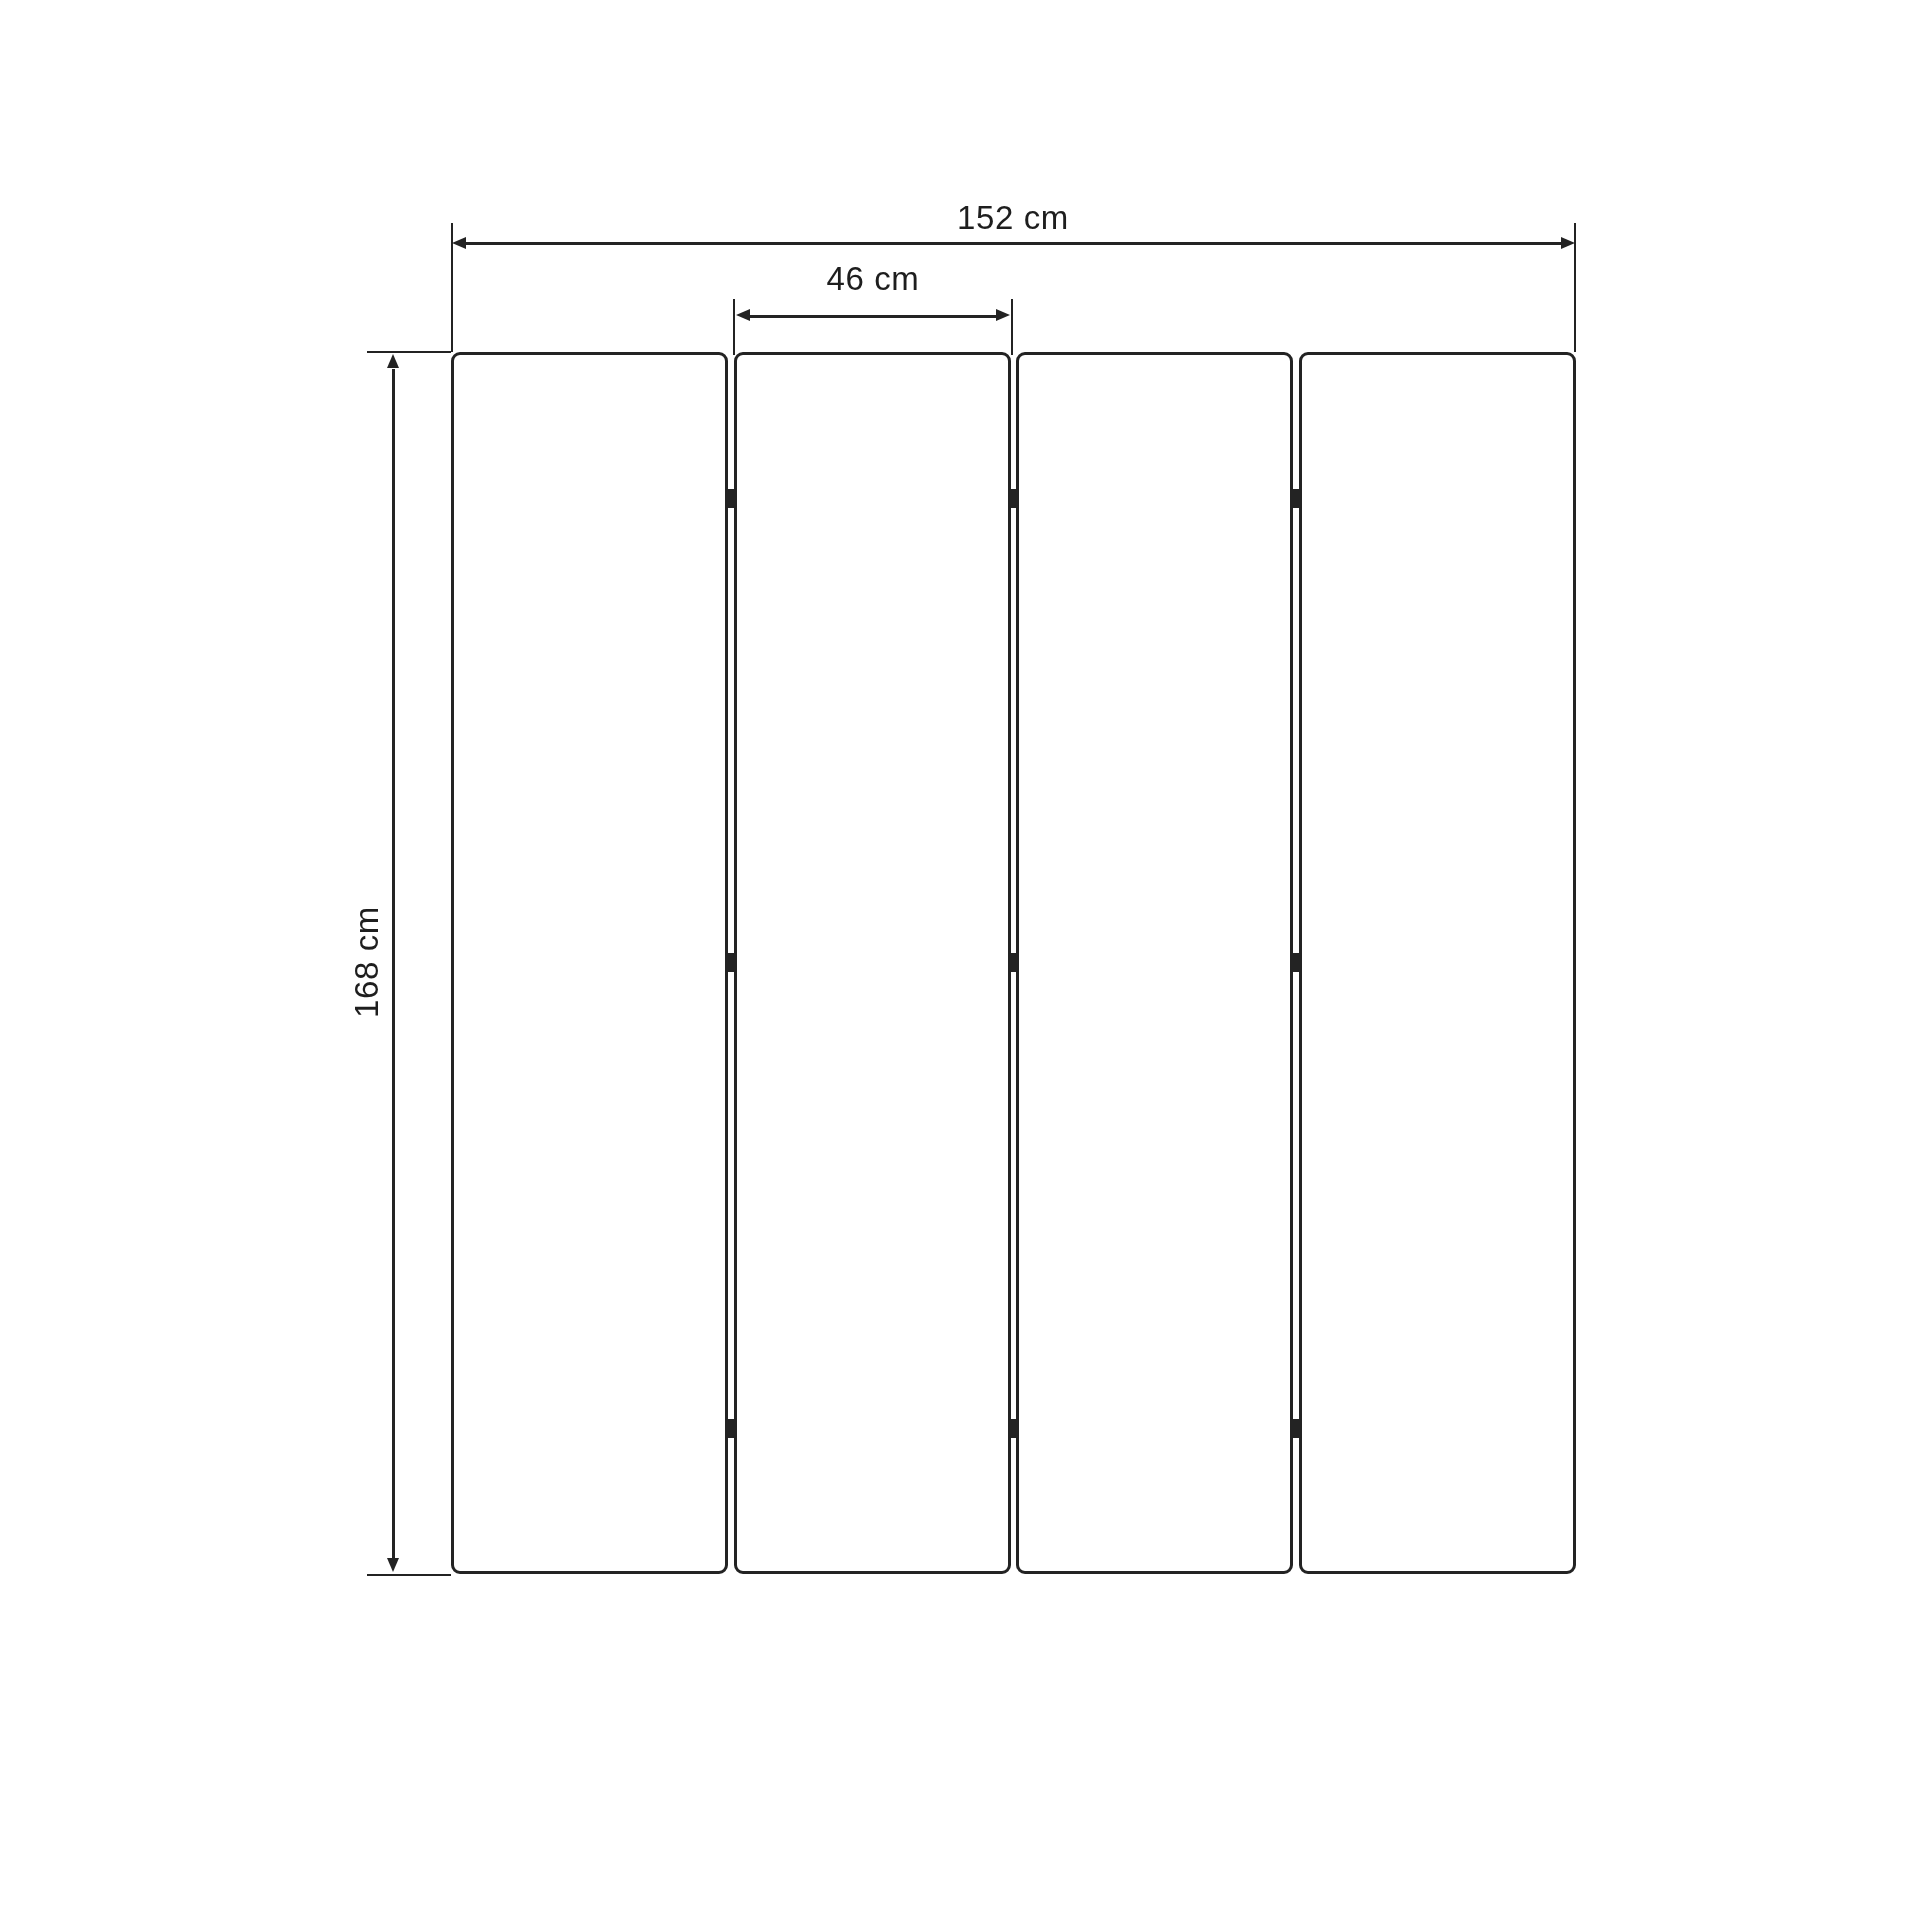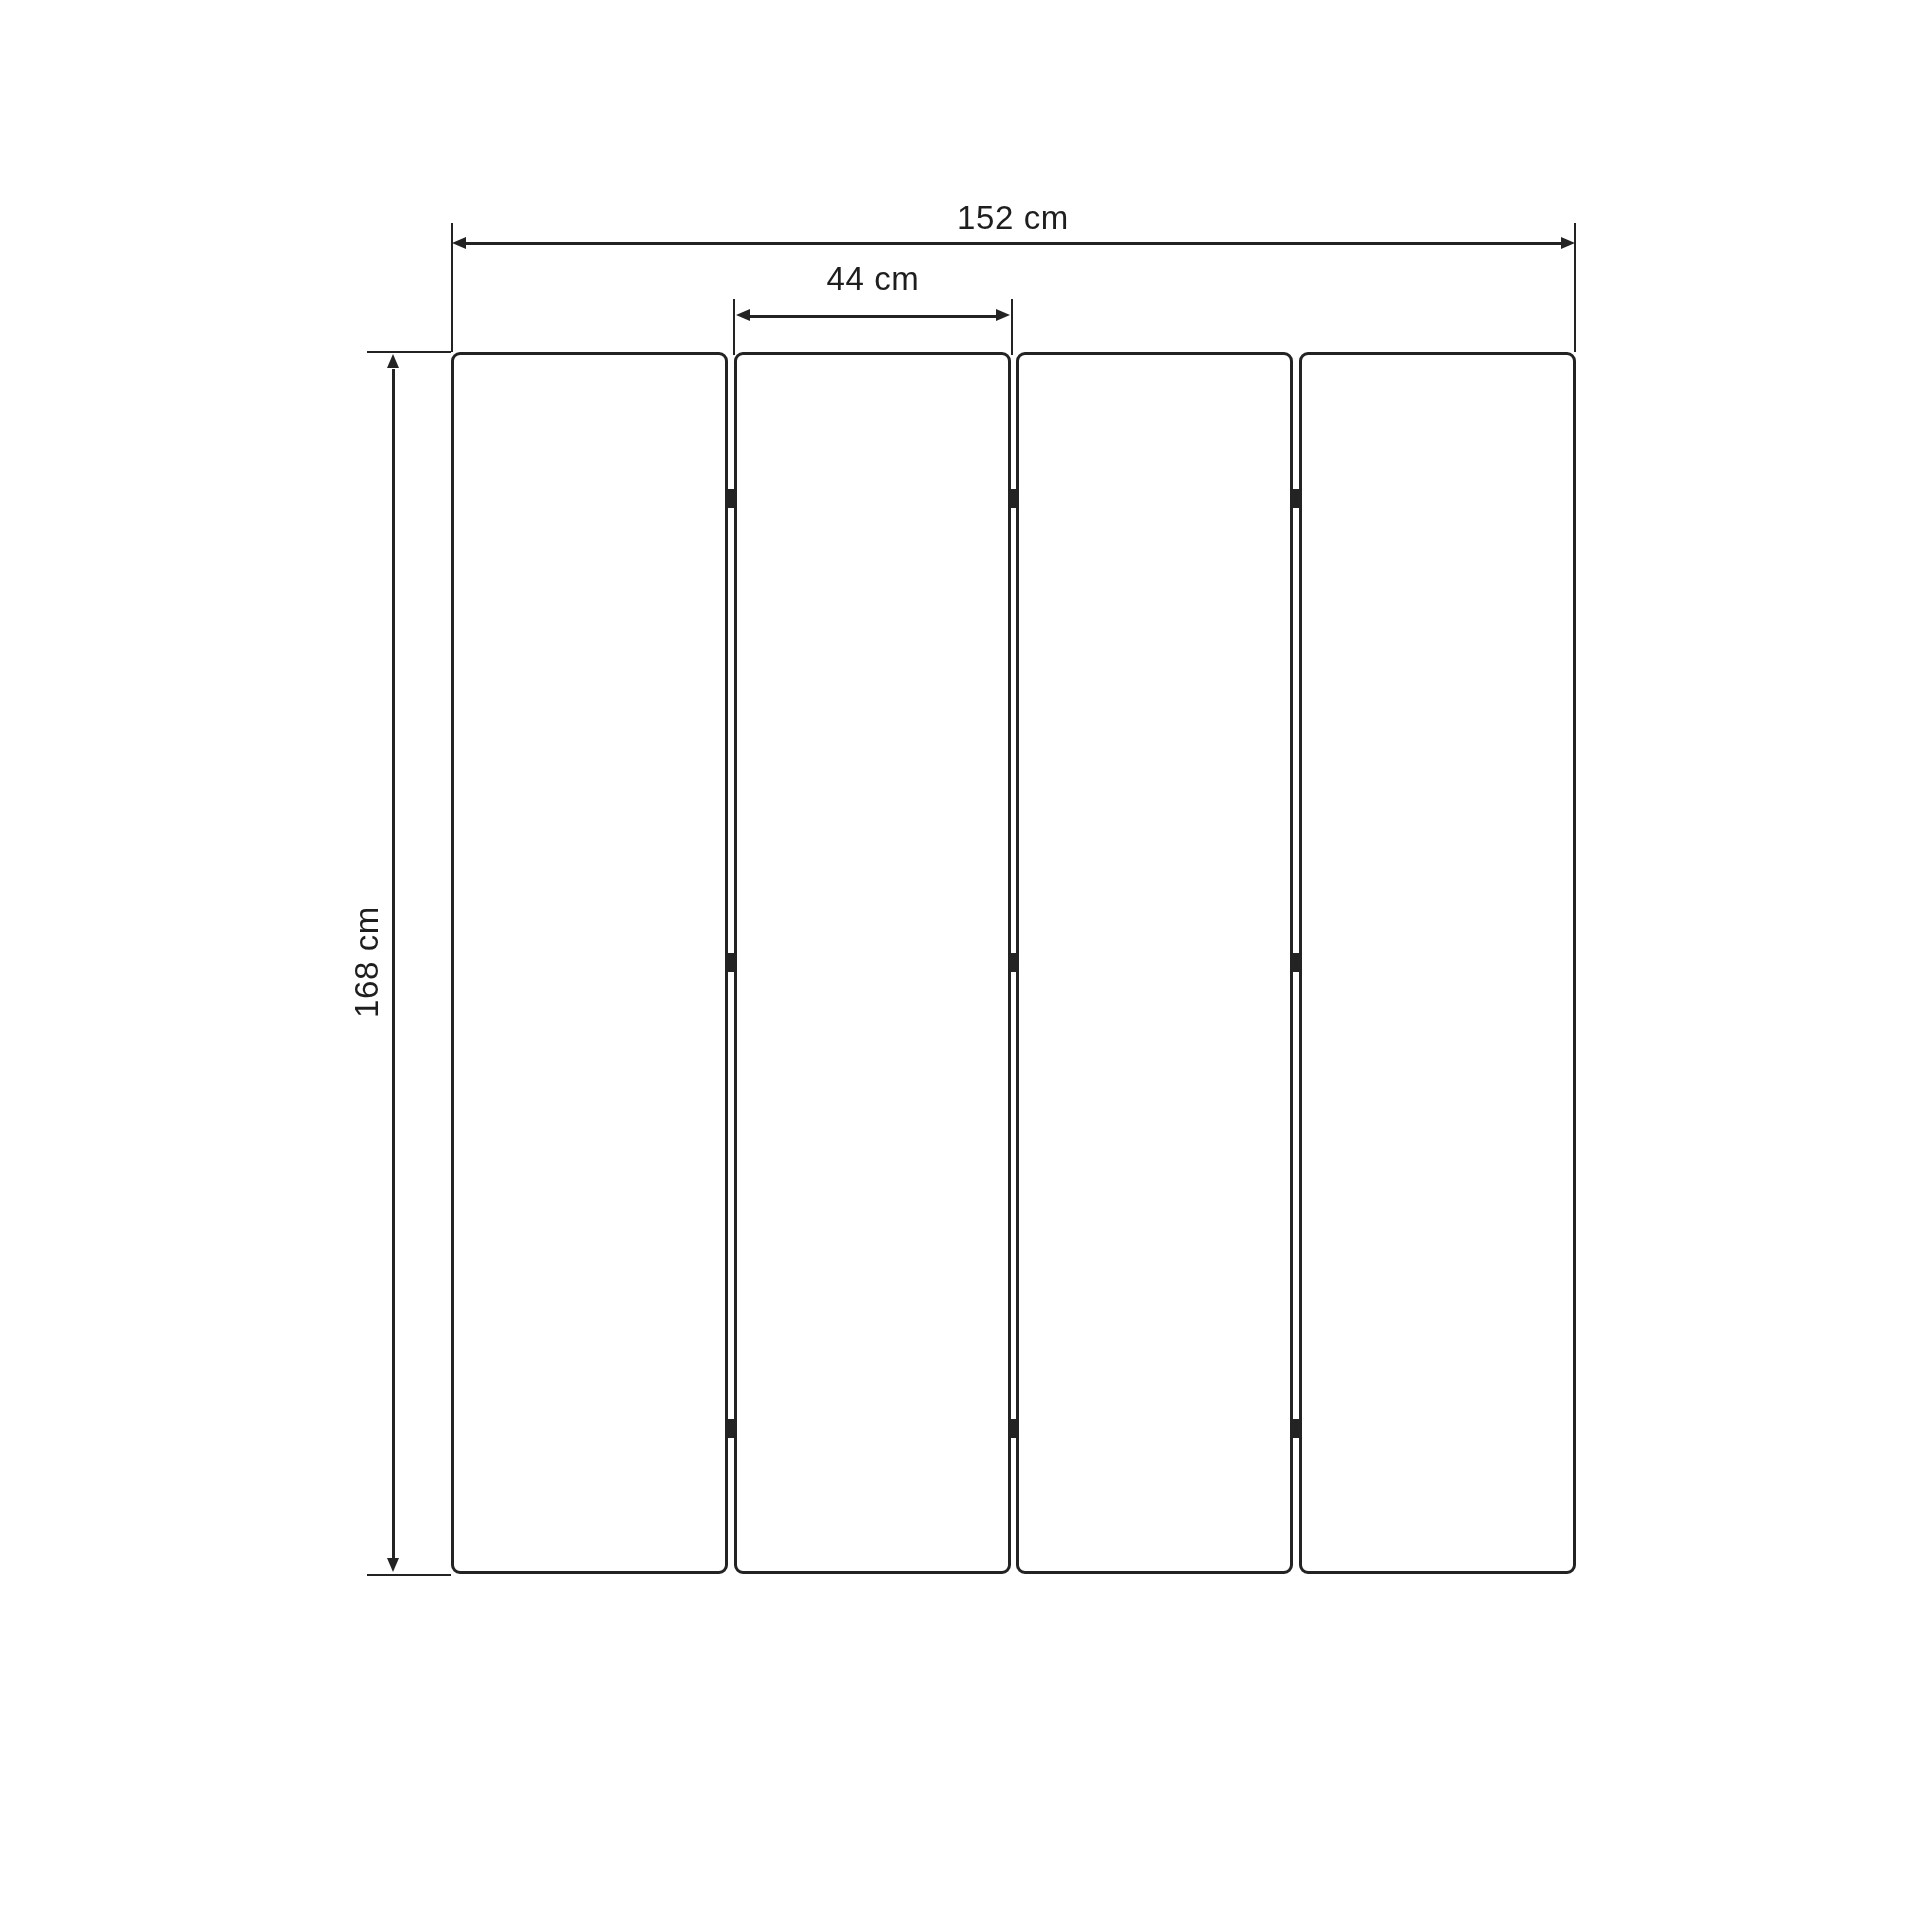--- a/index.html
+++ b/index.html
@@ -90,21 +90,21 @@
     <div class="ah ah-right" style="left:1561px;top:237px;"></div>
     <div class="dim-label label-152">152 cm</div>
   </div>
 
   <div>
     <div class="ext-v" style="left:733px;top:299px;height:56px;"></div>
     <div class="ext-v" style="left:1011px;top:299px;height:56px;"></div>
     <div class="dim-line-h" style="left:749px;top:315px;width:247px;"></div>
     <div class="ah ah-left" style="left:736px;top:309px;"></div>
     <div class="ah ah-right" style="left:996px;top:309px;"></div>
-    <div class="dim-label label-38">44 cm</div>
+    <div class="dim-label label-38">46 cm</div>
   </div>
 
   <div>
     <div class="ext-h" style="left:367px;top:351px;width:84px;"></div>
     <div class="ext-h" style="left:367px;top:1574px;width:84px;"></div>
     <div class="dim-line-v" style="left:392px;top:369px;height:1190px;"></div>
     <div class="ah ah-up" style="left:387px;top:354px;"></div>
     <div class="ah ah-down" style="left:387px;top:1558px;"></div>
     <div class="dim-label label-168">168 cm</div>
   </div>

